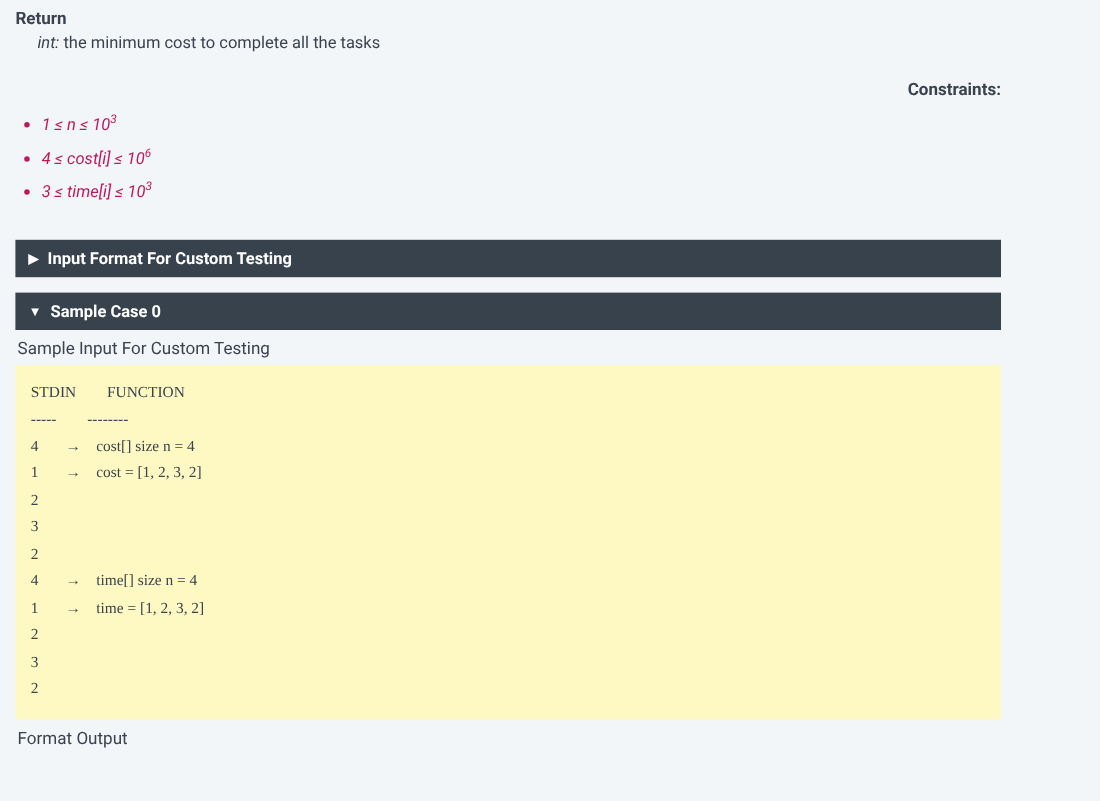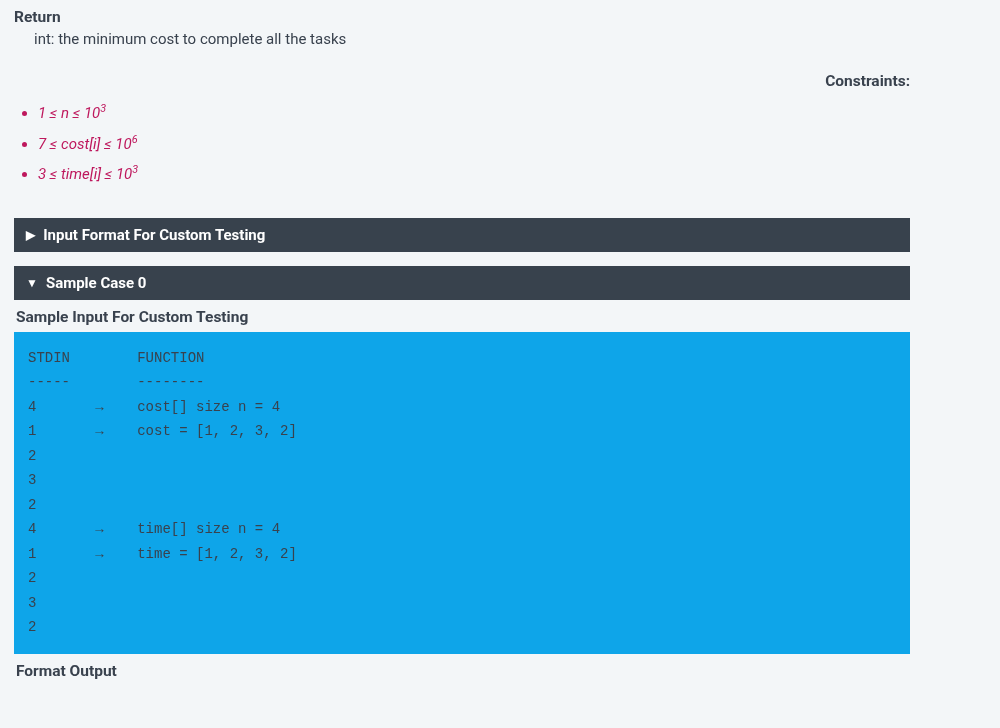--- a/index.html
+++ b/index.html
@@ -14,21 +14,21 @@
     box-sizing:border-box;
     padding:8px 14px 20px 14px;
   }
   h4{
     margin:0 0 4px 0;
     font-size:15.5px;
     font-weight:700;
     color:#39424e;
   }
   .return-line{margin:0 0 24px 20px;font-size:15px;color:#39424e;}
-  .return-line .ital{}
+  .return-line .ital{font-style:italic;}
   .constraints-title{margin:18px 0 10px 0;text-align:right;}
   ul.con{margin:0 0 30px 24px;padding:0;}
   ul.con li{
     list-style:disc;
     margin:0 0 4px 0;
     font-style:italic;
     color:#be185d;
     line-height:1.7;
   }
   sup{font-size:0.72em;vertical-align:super;font-style:italic;}
@@ -39,48 +39,48 @@
     font-size:15px;
     padding:8px 12px;
     margin:14px 0 0 0;
     display:flex;
     align-items:center;
     gap:8px;
     cursor:pointer;
   }
   .bar .arrow{font-size:12px;line-height:1;}
   .subhead{
-    font-weight:700;
+    font-weight:400;
     font-size:15.5px;
     color:#39424e;
     padding:8px 4px 6px 2px;
   }
   .code{
-    background:#0ea5e9;
+    background:#fef9c3;
     padding:14px 14px;
-    font-family:Liberation Mono, monospace;
+    font-family:Liberation Serif, serif;
     font-size:14px;
     color:#39424e;
     white-space:pre;
     line-height:1.75;
   }
 </style>
 </head>
 <body>
 
 <div class="wrap">
   <h4>Return</h4>
   <p class="return-line">
     <span class="ital">int:</span><span> the minimum cost to complete all the tasks</span>
   </p>
 
   <h4 class="constraints-title">Constraints:</h4>
   <ul class="con">
     <li><span>1 ≤ n ≤ 10</span><sup>3</sup></li>
-    <li><span>7 ≤ cost[i] ≤ 10</span><sup>6</sup></li>
+    <li><span>4 ≤ cost[i] ≤ 10</span><sup>6</sup></li>
     <li><span>3 ≤ time[i] ≤ 10</span><sup>3</sup></li>
   </ul>
 
   <div class="bar">
     <span class="arrow">▶</span>
     <span>Input Format For Custom Testing</span>
   </div>
 
   <div class="bar">
     <span class="arrow">▼</span>

